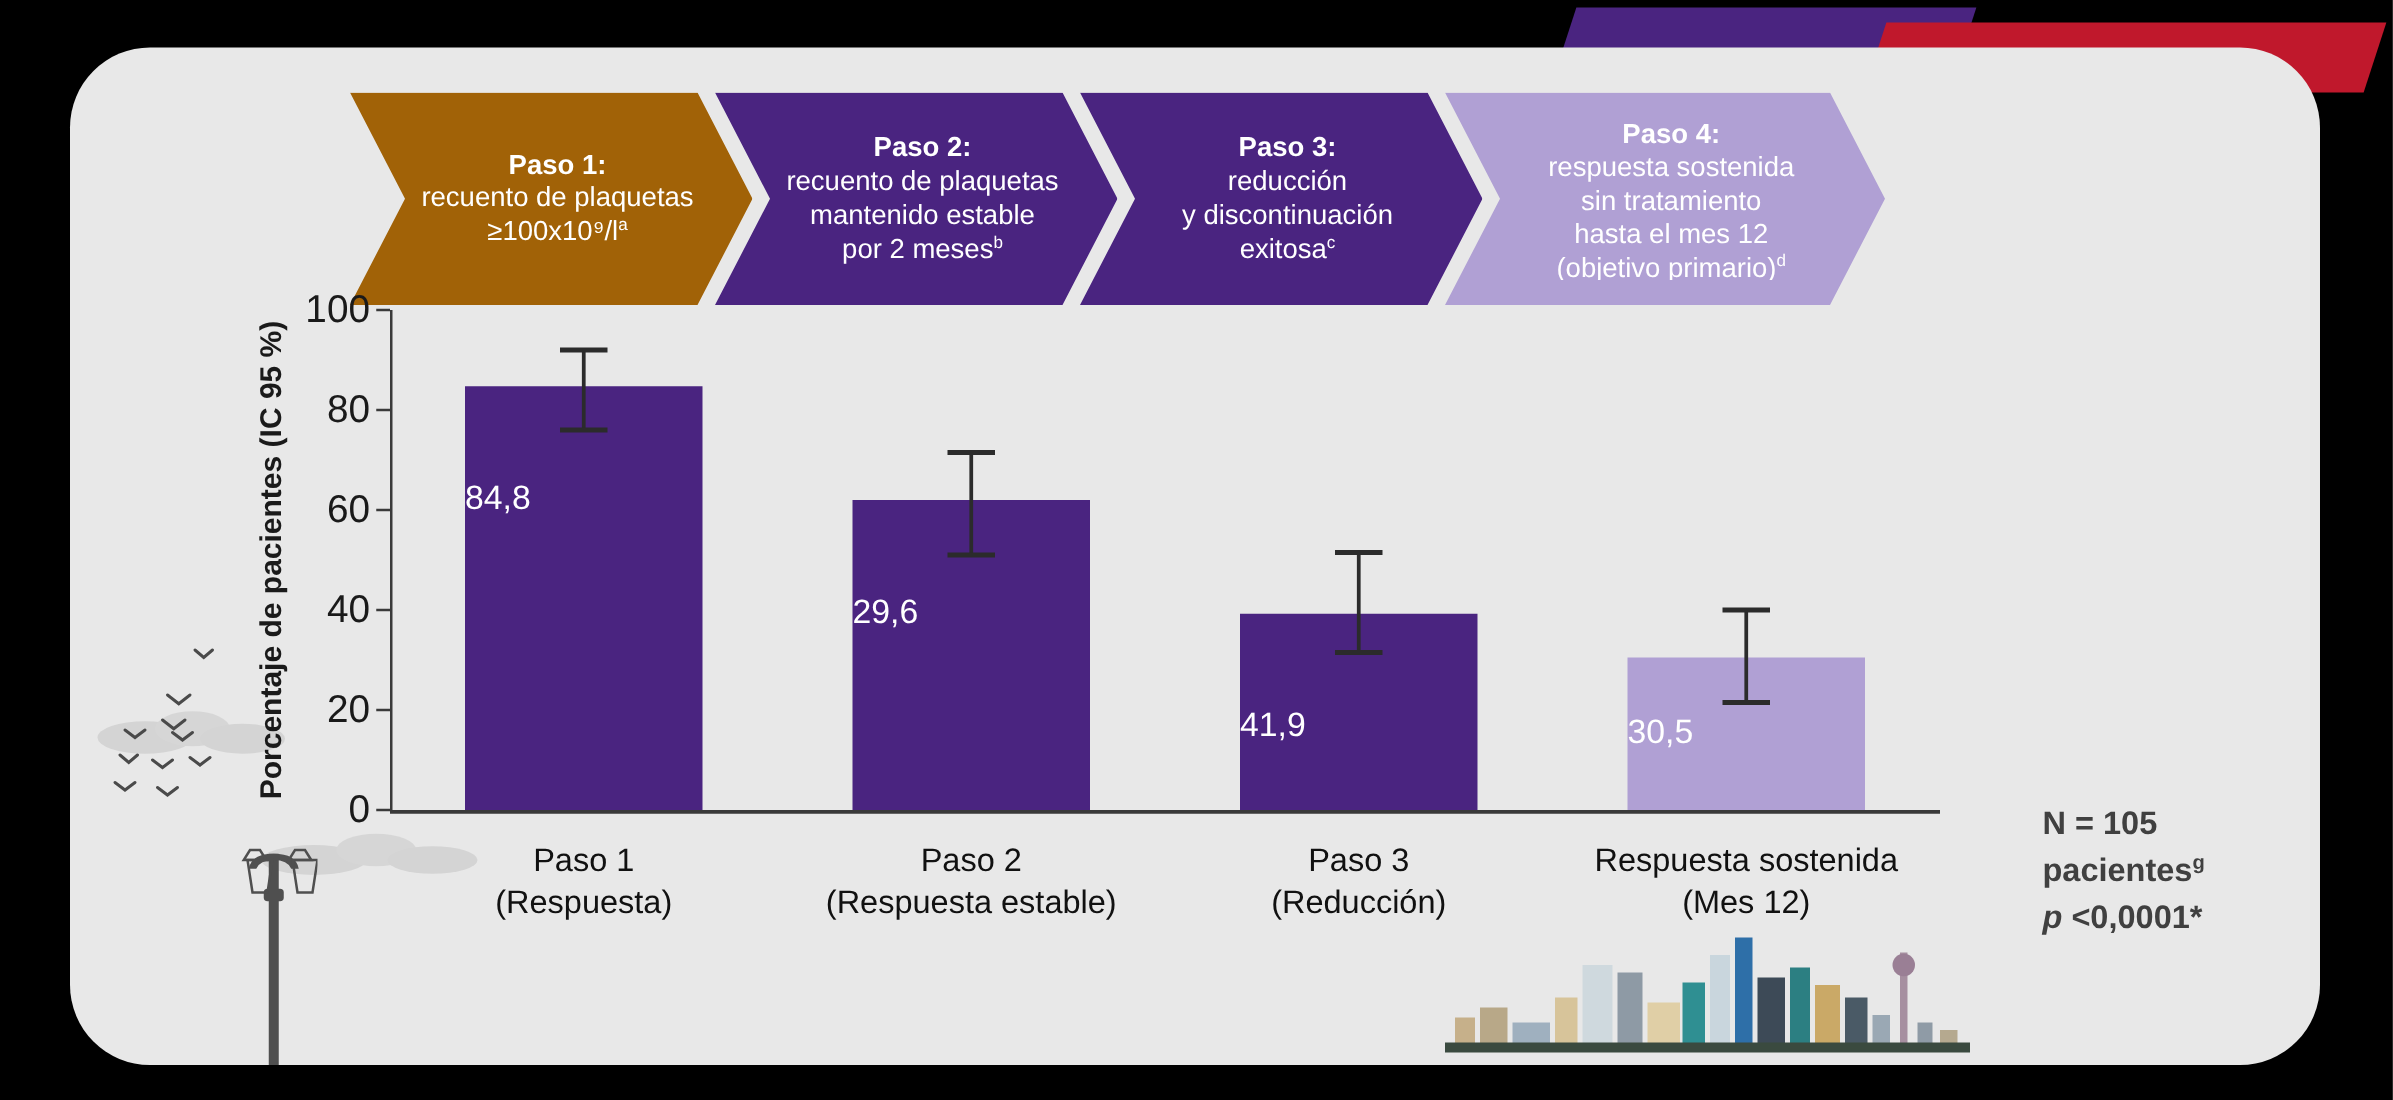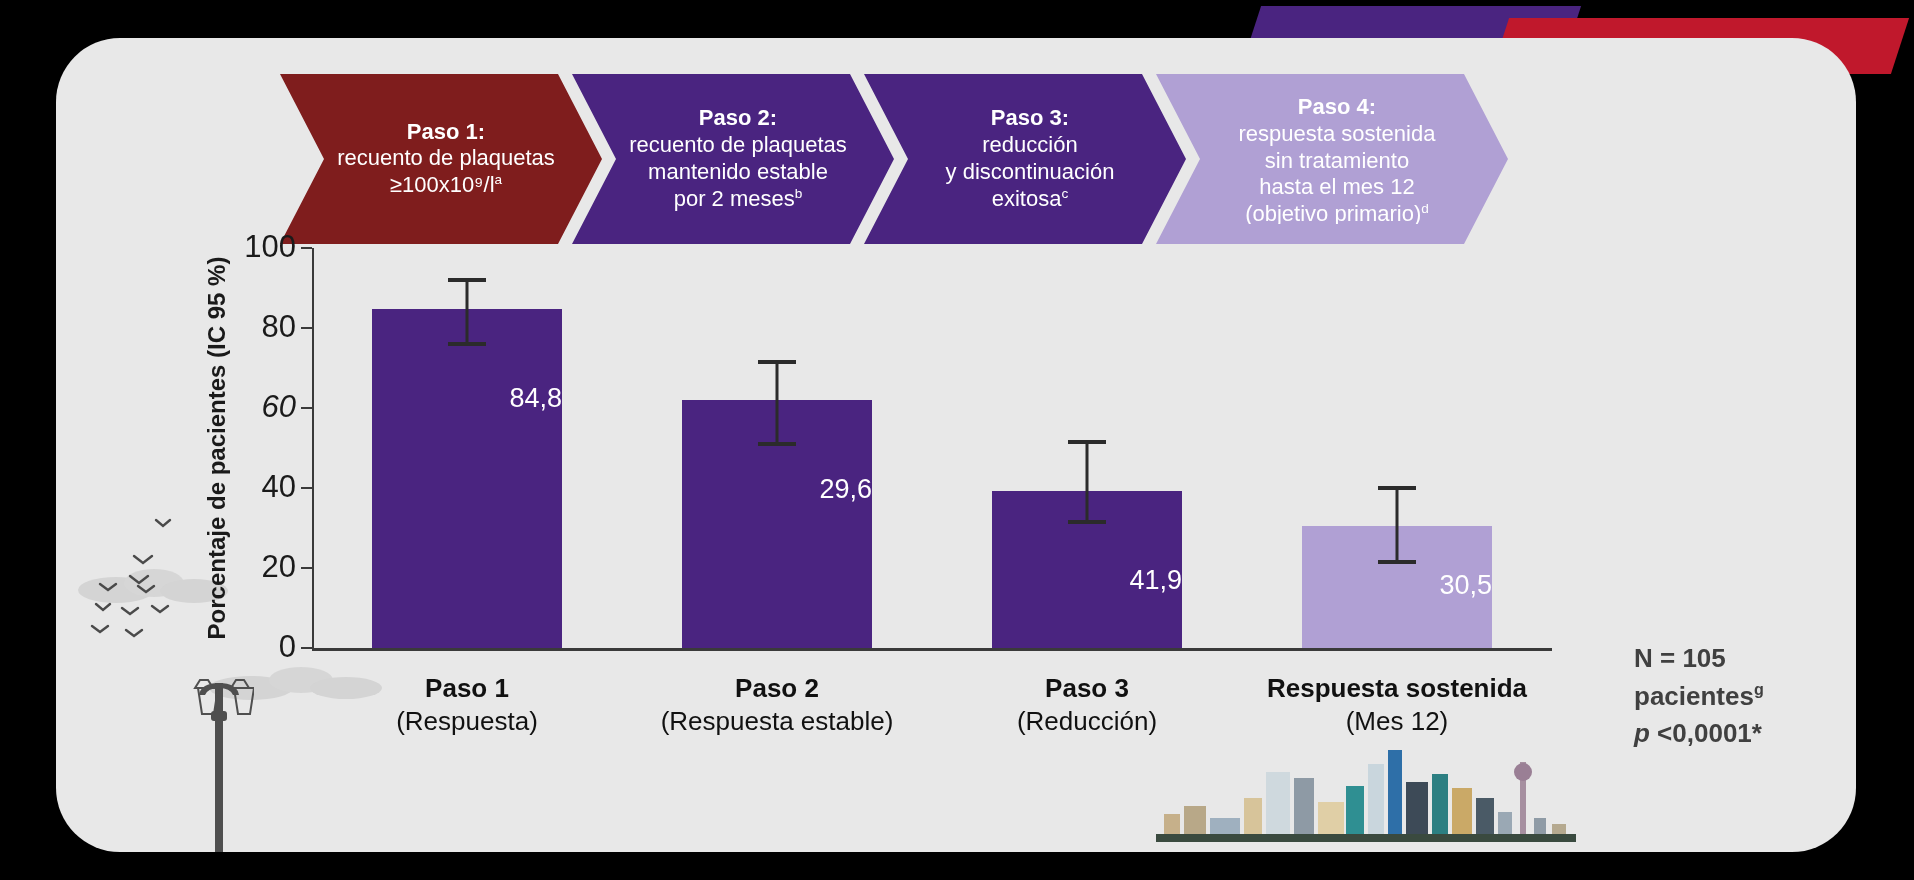--- a/index.html
+++ b/index.html
@@ -26,21 +26,21 @@
   .cloud-b{left:150px;top:620px;width:180px;height:46px;}
   .deco-city{position:absolute;left:1100px;top:690px;width:420px;height:120px;}
 
   
   #arrows{position:absolute;left:224px;top:36px;width:1448px;height:170px;
     display:flex;align-items:stretch;}
   .arrow{position:relative;display:flex;align-items:center;justify-content:center;
     color:#fff;text-align:center;line-height:1.22;font-size:22px;
     margin-right:-30px;}
   .arrow .inner{position:relative;z-index:2;padding:0 34px 0 44px;}
-  .arrow.a1{flex:0 0 322px;background:#7f1d1d;
+  .arrow.a1{flex:0 0 322px;background:#a16207;
     clip-path:polygon(0 0,calc(100% - 44px) 0,100% 50%,calc(100% - 44px) 100%,0 100%,44px 50%);}
   .arrow.a2{flex:0 0 322px;background:#4a2480;
     clip-path:polygon(0 0,calc(100% - 44px) 0,100% 50%,calc(100% - 44px) 100%,0 100%,44px 50%);}
   .arrow.a3{flex:0 0 322px;background:#4a2480;
     clip-path:polygon(0 0,calc(100% - 44px) 0,100% 50%,calc(100% - 44px) 100%,0 100%,44px 50%);}
   .arrow.a4{flex:0 0 352px;background:#b0a0d4;
     clip-path:polygon(0 0,calc(100% - 44px) 0,100% 50%,calc(100% - 44px) 100%,0 100%,44px 50%);}
   .arrow .ttl{font-weight:bold;display:block;}
   .arrow .a4clip{max-height:130px;overflow:hidden;display:block;}
   sup{font-size:.62em;vertical-align:super;}
@@ -56,29 +56,29 @@
   #axisY{position:absolute;left:0;top:0;width:2px;height:400px;background:#3a3a3a;}
   #axisX{position:absolute;left:0;bottom:-3px;width:1240px;height:3px;background:#3a3a3a;}
   .tick{position:absolute;left:-11px;width:11px;height:2px;background:#3a3a3a;}
   .tlabel{position:absolute;right:calc(100% + 16px);transform:translateY(-52%);
     font-size:31px;color:#1a1a1a;white-space:nowrap;}
 
   .bar-slot{position:absolute;bottom:0;width:190px;}
   .bar{position:absolute;bottom:0;left:0;width:100%;}
   .bar.dark{background:#4a2480;}
   .bar.light{background:#b0a0d4;}
-  .bar-val{position:absolute;left:0;width:100%;text-align:right;color:#fff;
+  .bar-val{position:absolute;left:0;width:100%;text-align:left;color:#fff;
     font-size:27px;}
   .ebar{position:absolute;left:50%;width:3px;background:#2b2b2b;
     transform:translateX(-50%);}
   .ecap{position:absolute;left:50%;width:38px;height:4px;background:#2b2b2b;
     transform:translateX(-50%);}
   .xlab{position:absolute;top:424px;width:320px;text-align:center;
     font-size:26px;color:#111;line-height:1.28;}
-  .xlab b{font-weight:bold;display:block;}
+  .xlab b{font-weight:normal;display:block;}
 
   #note{position:absolute;left:1428px;top:392px;font-size:26px;color:#404040;
     line-height:1.45;}
   #note .l1{font-weight:bold;}
   #note .l2{font-weight:bold;}
   #note .l2 i{font-style:italic;}
 </style>
 </head>
 <body>
 
@@ -197,21 +197,21 @@
       <div id="plot">
         <div id="axisY"></div>
         <div id="axisX"></div>
       <div class="tick" style="top: 399px;"></div>
           <div class="tlabel" style="top: 400px;">0</div>
           <div class="tick" style="top: 319px;"></div>
           <div class="tlabel" style="top: 320px;">20</div>
           <div class="tick" style="top: 239px;"></div>
           <div class="tlabel" style="top: 240px;">40</div>
           <div class="tick" style="top: 159px;"></div>
-          <div class="tlabel" style="top: 160px; font-style: italic;">60</div>
+          <div class="tlabel" style="top: 160px;">60</div>
           <div class="tick" style="top: 79px;"></div>
           <div class="tlabel" style="top: 80px;">80</div>
           <div class="tick" style="top: -1px;"></div>
           <div class="tlabel" style="top: 0px;">100</div>
           <div class="bar-slot" style="left: 60px; width: 190px; height: 339.2px;">
             <div class="bar dark" style="height: 100%; background: rgb(74, 36, 128);"></div>
             <div class="bar-val" style="top: 74px;">84,8</div>
           </div>
           <div class="ebar" style="left: 155px; top: 32px; height: 64px;"></div>
           <div class="ecap" style="left: 155px; top: 30px;"></div>

